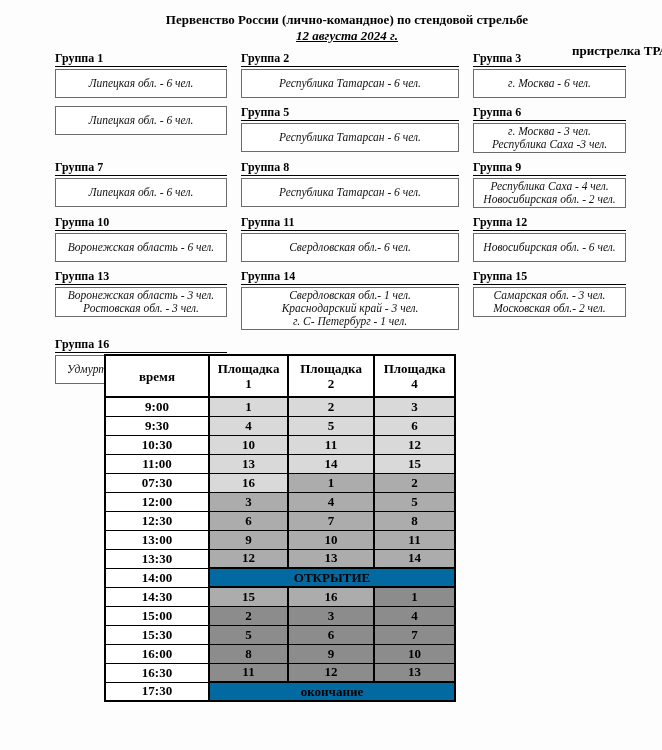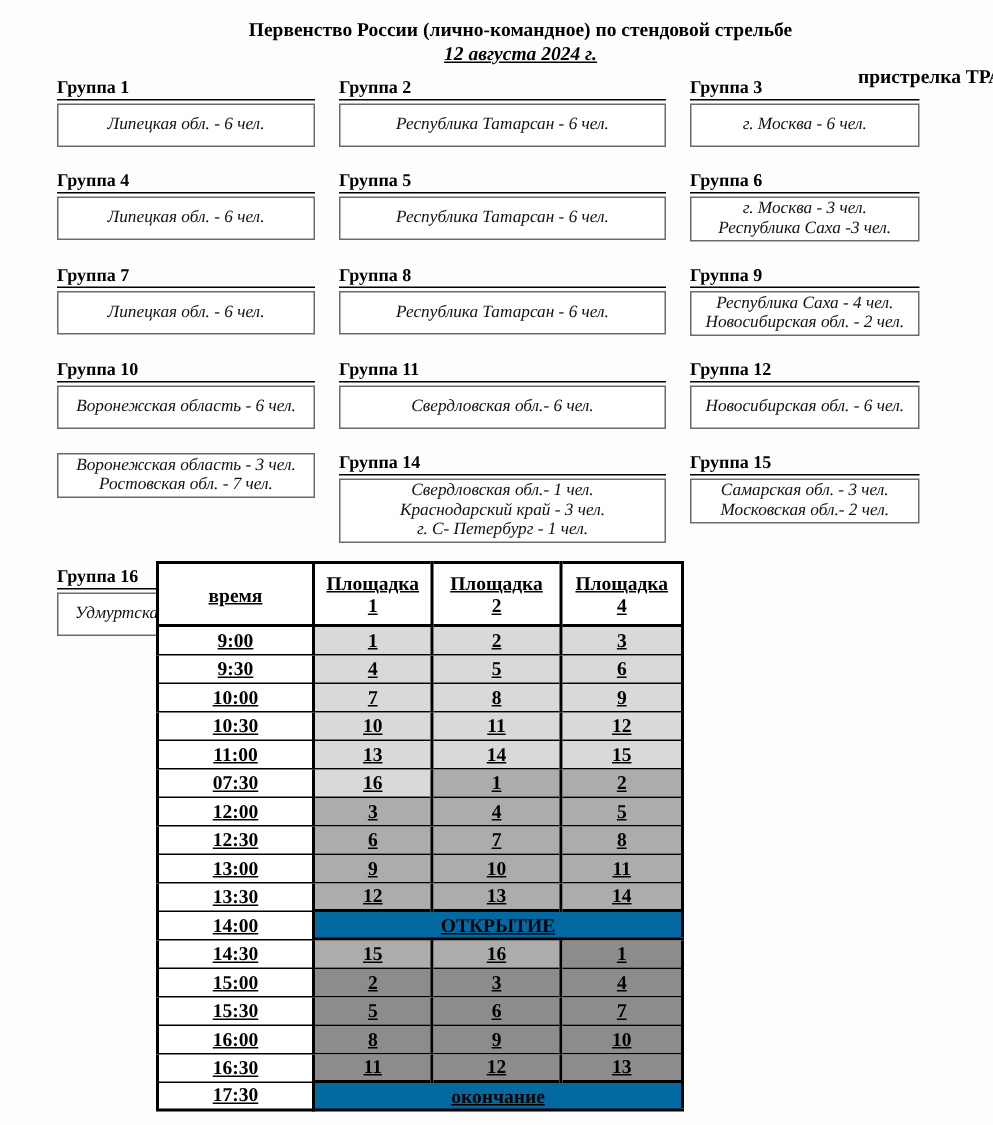--- a/index.html
+++ b/index.html
@@ -14,52 +14,50 @@
   .page { position: absolute; inset: 0; background: #fdfdfd; }
 
   
   .doc-header { position: absolute; top: 12px; left: 16px; width: 662px; text-align: center; }
   .t1 { font-weight: bold; font-size: 13px; line-height: 1.2; }
   .t2 { font-weight: bold; font-size: 13px; line-height: 1.2; text-decoration: underline; font-style: italic; }
   .t3 { font-weight: bold; font-size: 13px; line-height: 1.2; text-align: right; }
 
   
   .groups {
-    position: absolute; top: 52px; left: 38px;
+    position: absolute; top: 52px; left: 55px;
     display: grid;
     grid-template-columns: 172px 218px 153px;
     column-gap: 14px;
     row-gap: 8px;
     width: 572px;
-    gap: 16px;
   }
   .group-cell { display: flex; flex-direction: column; }
   .group-name {
     font-weight: bold; font-size: 12px; line-height: 13px;
     border-bottom: 1.5px solid #000;
     padding-bottom: 1px; margin-bottom: 2px;
   }
   .group-box {
     border: 1px solid #6b6b6b;
     background: #fff;
     min-height: 29px;
     display: flex; flex-direction: column; justify-content: center;
     text-align: center;
     padding: 1px 3px;
     font-style: italic;
   }
   .group-line { font-size: 11.5px; line-height: 13px; color: #111; }
 
   
   .sched {
-    position: absolute; top: 374px; left: 104px;
+    position: absolute; top: 354px; left: 104px;
     border-collapse: collapse;
     table-layout: fixed;
     background: #fff;
-    text-decoration: underline;
   }
   .sched th, .sched td {
     border: 1px solid #000;
     text-align: center; vertical-align: middle;
     font-weight: bold;
     overflow: hidden;
   }
   .sched { border: 2px solid #000; }
   .sched th { font-size: 13px; line-height: 15px; height: 42px; border-bottom: 2px solid #000; background: #fff; }
   .sched td { font-size: 13px; height: 19px; line-height: 16px; }
@@ -94,21 +92,20 @@
           <div class="group-line">Республика Татарсан - 6 чел.</div>
         </div>
       </div>
       <div class="group-cell">
         <div class="group-name">Группа 3</div>
         <div class="group-box">
           <div class="group-line">г. Москва - 6 чел.</div>
         </div>
       </div>
       <div class="group-cell">
-        <div class="group-name">Группа 4</div>
         <div class="group-box">
           <div class="group-line">Липецкая обл. - 6 чел.</div>
         </div>
       </div>
       <div class="group-cell">
         <div class="group-name">Группа 5</div>
         <div class="group-box">
           <div class="group-line">Республика Татарсан - 6 чел.</div>
         </div>
       </div>
@@ -150,23 +147,24 @@
           <div class="group-line">Свердловская обл.- 6 чел.</div>
         </div>
       </div>
       <div class="group-cell">
         <div class="group-name">Группа 12</div>
         <div class="group-box">
           <div class="group-line">Новосибирская обл. - 6 чел.</div>
         </div>
       </div>
       <div class="group-cell">
+        <div class="group-name">Группа 13</div>
         <div class="group-box">
           <div class="group-line">Воронежская область - 3 чел.</div>
-          <div class="group-line">Ростовская обл. - 7 чел.</div>
+          <div class="group-line">Ростовская обл. - 3 чел.</div>
         </div>
       </div>
       <div class="group-cell">
         <div class="group-name">Группа 14</div>
         <div class="group-box">
           <div class="group-line">Свердловская обл.- 1 чел.</div>
           <div class="group-line">Краснодарский край - 3 чел.</div>
           <div class="group-line">г. С- Петербург - 1 чел.</div>
         </div>
       </div>
@@ -216,26 +214,20 @@
           <td class="cell-light">2</td>
           <td class="cell-light">3</td>
         </tr>
         <tr>
           <td class="time-cell">9:30</td>
           <td class="cell-light">4</td>
           <td class="cell-light">5</td>
           <td class="cell-light">6</td>
         </tr>
         <tr>
-          <td class="time-cell">10:00</td>
-          <td class="cell-light">7</td>
-          <td class="cell-light">8</td>
-          <td class="cell-light">9</td>
-        </tr>
-        <tr>
           <td class="time-cell">10:30</td>
           <td class="cell-light">10</td>
           <td class="cell-light">11</td>
           <td class="cell-light">12</td>
         </tr>
         <tr>
           <td class="time-cell">11:00</td>
           <td class="cell-light">13</td>
           <td class="cell-light">14</td>
           <td class="cell-light">15</td>

